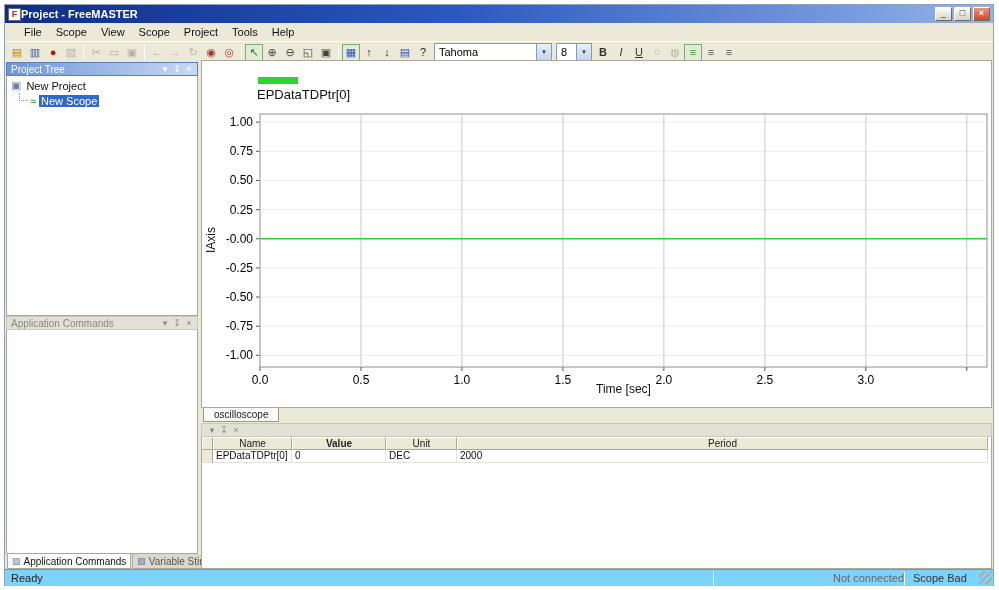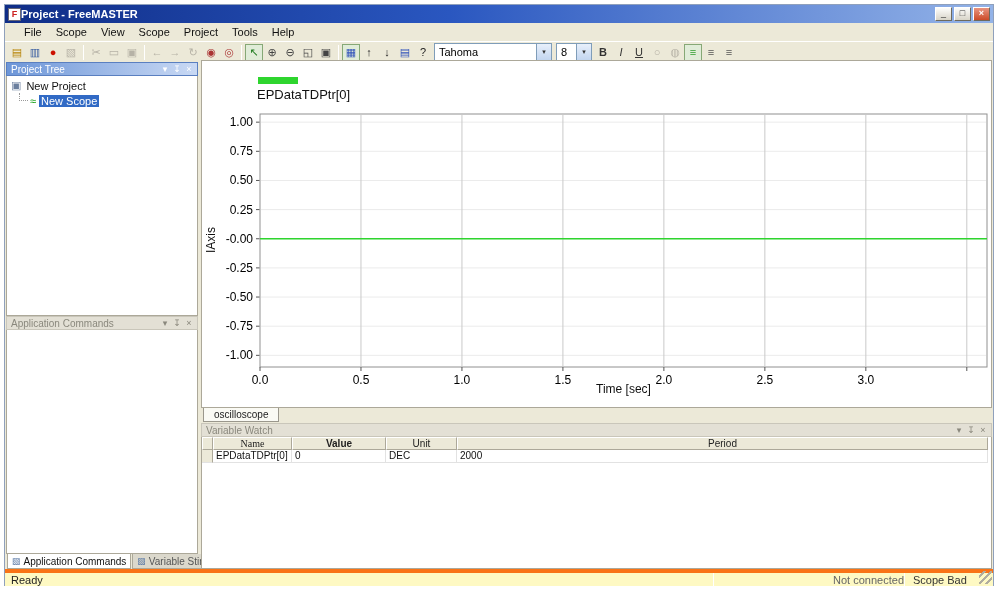--- a/index.html
+++ b/index.html
@@ -73,21 +73,21 @@
   .vw-header{left:196px;top:418px;width:791px;height:14px}
   .vw-area{left:196px;top:432px;width:791px;height:132px;background:#fff;border:1px solid #aca899;border-top:none}
   .vw-row{display:flex;height:13px;font-size:10px}
   .vw-cell{height:13px;line-height:12px;padding:0 3px;overflow:hidden;white-space:nowrap;
     border-right:1px solid #e2e2e2;border-bottom:1px solid #e2e2e2;color:#111}
   .vw-row.header .vw-cell{background:#ece9d8;text-align:center;padding:0;
     border-top:1px solid #fff;border-left:1px solid #fff;border-right:1px solid #aca899;border-bottom:1px solid #aca899;color:#222}
   .vw-cell.gutter{background:#ece9d8;border-right:1px solid #aca899}
 
   
-  .statusbar{left:0;top:564px;width:100%;height:17px;background:#fef9c3;border-top:4px solid #f97316;
+  .statusbar{left:0;top:564px;width:100%;height:17px;background:#7dd3fc;border-top:1px solid #f97316;
     display:flex;align-items:center;font-size:11px;color:#222}
   .sb-ready{flex:1;padding-left:6px}
   .sb-div{width:1px;height:13px;background:#aca899;border-right:1px solid #fff;flex:none}
   .sb-conn{width:190px;text-align:right;color:#666}
   .sb-scope{width:88px;padding-left:8px;color:#333}
   .grip{position:absolute;right:1px;bottom:1px;width:13px;height:13px;
     background:repeating-linear-gradient(135deg,transparent 0 3px,#b0ada0 3px 5px)}
 </style>
 </head>
 <body>
@@ -252,30 +252,29 @@
     <div class="legend-swatch" id="legend-swatch" style="background: rgb(46, 213, 46);"></div>
     <div class="chart-title">EPDataTDPtr[0]</div>
     <div class="y-axis-label">IAxis</div>
     <div class="x-axis-label">Time [sec]</div>
   </div>
   <div class="scope-tabbar abs">
     <div class="scope-tab">oscilloscope</div>
   </div>
 
   <div class="dock-header inactive abs vw-header">
-    <span class="dh-title">Variable Watch</span>
     <span class="dh-btn">▾</span>
     <span class="dh-btn">↧</span>
     <span class="dh-btn">×</span>
   </div>
   <div class="vw-area abs">
     <div id="vw-table">
         <div class="vw-row header">
           <div class="vw-cell gutter" style="width: 11px;"></div>
-          <div class="vw-cell" style="width: 79px; font-family: Liberation Serif, serif;">Name</div>
+          <div class="vw-cell" style="width: 79px;">Name</div>
           <div class="vw-cell" style="width: 94px; font-weight: bold;">Value</div>
           <div class="vw-cell" style="width: 71px;">Unit</div>
           <div class="vw-cell" style="width: 531px;">Period</div>
         </div>
         <div class="vw-row">
           <div class="vw-cell gutter" style="width: 11px;"></div>
           <div class="vw-cell" style="width: 79px;">EPDataTDPtr[0]</div>
           <div class="vw-cell" style="width: 94px;">0</div>
           <div class="vw-cell" style="width: 71px;">DEC</div>
           <div class="vw-cell" style="width: 531px;">2000</div>

